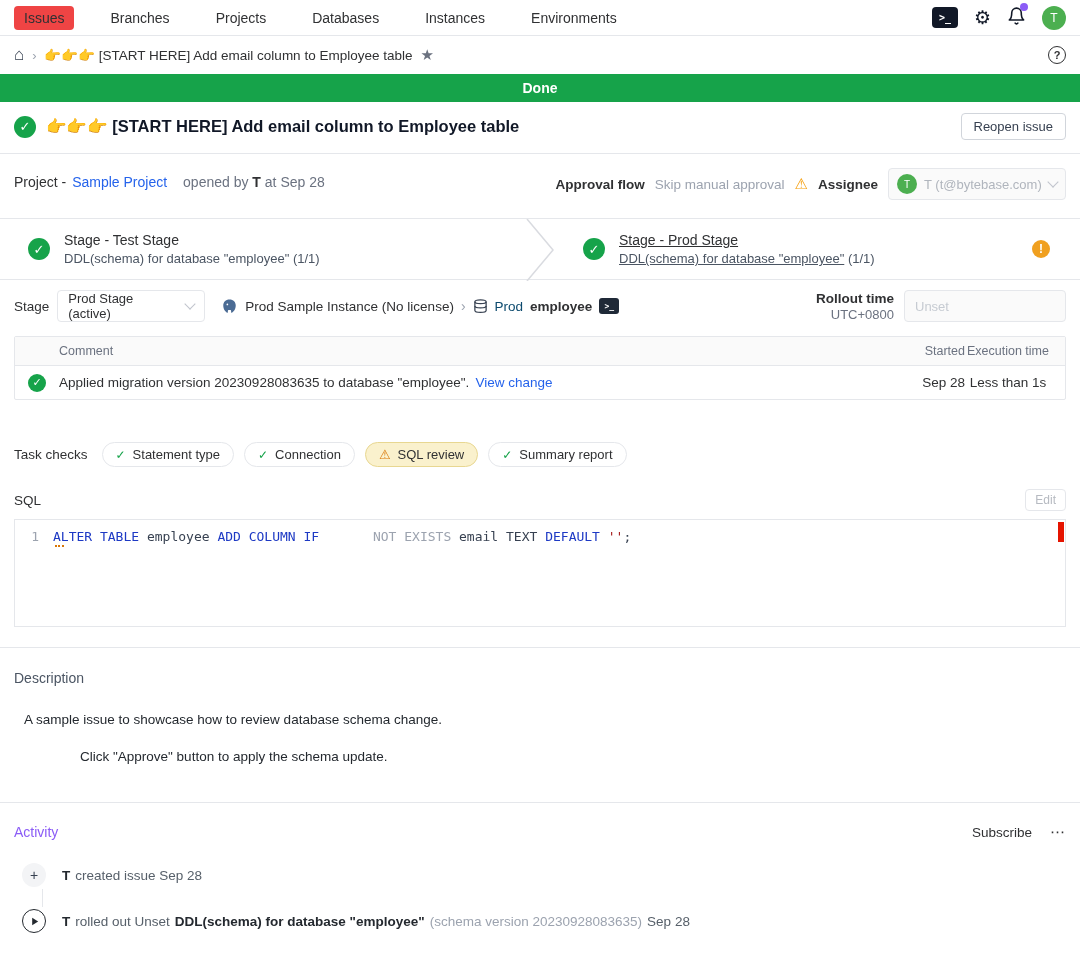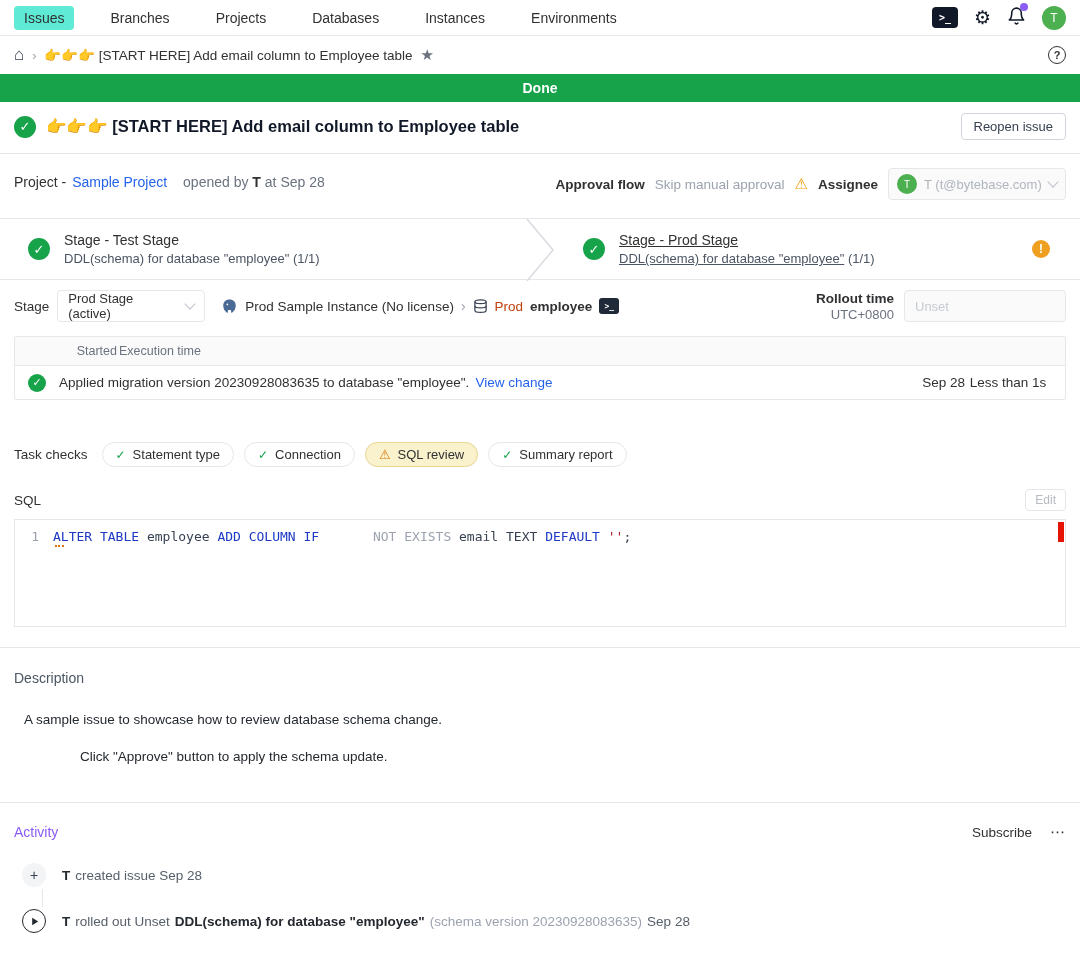--- a/index.html
+++ b/index.html
@@ -4,21 +4,21 @@
 <style>
   * { margin:0; padding:0; box-sizing:border-box; }
   html,body { width:1080px; height:957px; overflow:hidden; background:#fff;
     font-family:"Liberation Sans", sans-serif; color:#1f2937; font-size:14px; }
 
   
   .topnav { height:36px; display:flex; align-items:center; padding:0 14px;
     border-bottom:1px solid #e5e7eb; }
   .nav-tabs { display:flex; align-items:center; gap:26px; }
   .nav-tab { font-size:14px; color:#303133; cursor:pointer; padding:4px 10px; border-radius:4px; }
-  .nav-tab.active { background:#5eead4; }
+  .nav-tab.active { background:#ef4444; }
   .nav-right { margin-left:auto; display:flex; align-items:center; gap:16px; }
   .term-icon { width:26px; height:21px; background:#111827; border-radius:4px; color:#fff;
     font-family:"DejaVu Sans Mono", monospace; font-size:10px; font-weight:bold;
     display:flex; align-items:center; justify-content:center; }
   .glyph-icon { font-size:19px; color:#111827; line-height:1; }
   .bell-wrap { position:relative; }
   .bell-dot { position:absolute; top:-3px; right:-2px; width:8px; height:8px; border-radius:50%; }
   .avatar { width:24px; height:24px; border-radius:50%; color:#fff; font-size:12px;
     display:flex; align-items:center; justify-content:center; }
 
@@ -79,21 +79,21 @@
 
   
   .stagebar { display:flex; align-items:center; padding:10px 14px 12px 14px; gap:8px; }
   .stagebar-label { color:#303133; font-size:13.5px; }
   .stage-select { width:148px; height:32px; border:1px solid #e5e7eb; border-radius:4px;
     display:flex; align-items:center; padding:0 10px; gap:8px; cursor:pointer; }
   .stage-select-val { flex:1; font-size:13px; color:#303133; }
   .db-crumb { display:flex; align-items:center; gap:7px; margin-left:8px; }
   .db-crumb .txt { font-size:13.5px; color:#303133; }
   .db-crumb .sep { color:#9ca3af; }
-  .db-env { color:#c2410c; font-size:13.5px; }
+  .db-env { color:#0c4a6e; font-size:13.5px; }
   .db-name { color:#303133; font-size:13.5px; font-weight:bold; }
   .mini-term { width:20px; height:16px; background:#1f2937; border-radius:3px; color:#fff;
     font-family:"DejaVu Sans Mono", monospace; font-size:8px; font-weight:bold;
     display:flex; align-items:center; justify-content:center; cursor:pointer; }
   .rollout { margin-left:auto; display:flex; align-items:center; gap:10px; }
   .rollout-labels { display:flex; flex-direction:column; align-items:flex-end; gap:1px; }
   .rollout-title { font-weight:bold; color:#303133; font-size:13.5px;margin-left:32px; }
   .rollout-tz { color:#6b7280; font-size:13px; }
   .rollout-input { width:162px; height:32px; background:#fafafa; border:1px solid #e5e7eb;
     border-radius:4px; display:flex; align-items:center; padding:0 10px; }
@@ -287,20 +287,21 @@
     <div class="rollout-input">
       <input type="text" readonly="" placeholder="Unset" style="">
 
     </div>
   </div>
 </div>
 
 <div class="tasktable">
   <div class="tt-head">
     <span class="col-check"></span>
+    <span class="col-comment">Comment</span>
     <span class="col-started">Started</span>
     <span class="col-exec">Execution time</span>
   </div>
   <div class="tt-row">
     <span class="col-check">
         <span class="check-circle" style="background:#16a34a">✓</span>
       </span>
     <span class="col-comment">
       <span>Applied migration version 20230928083635 to database "employee".</span>
       <span class="link">View change</span>

